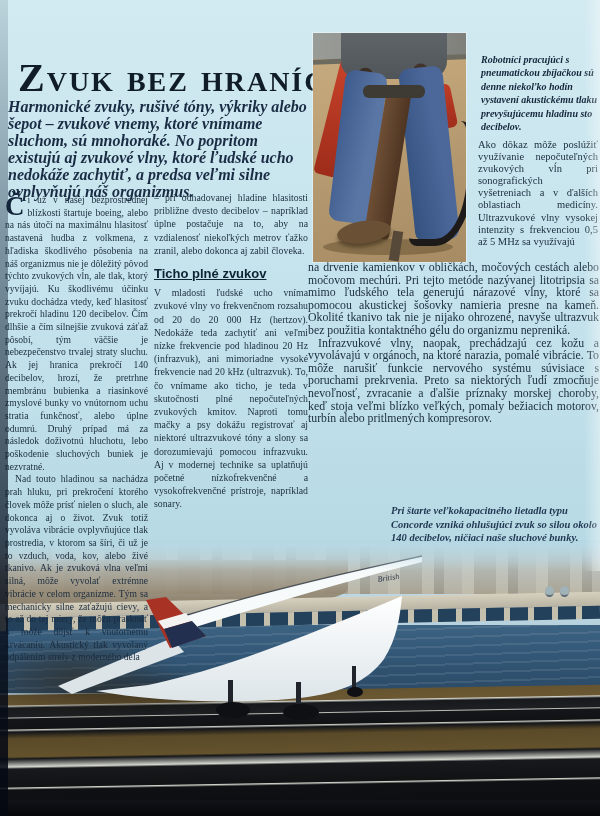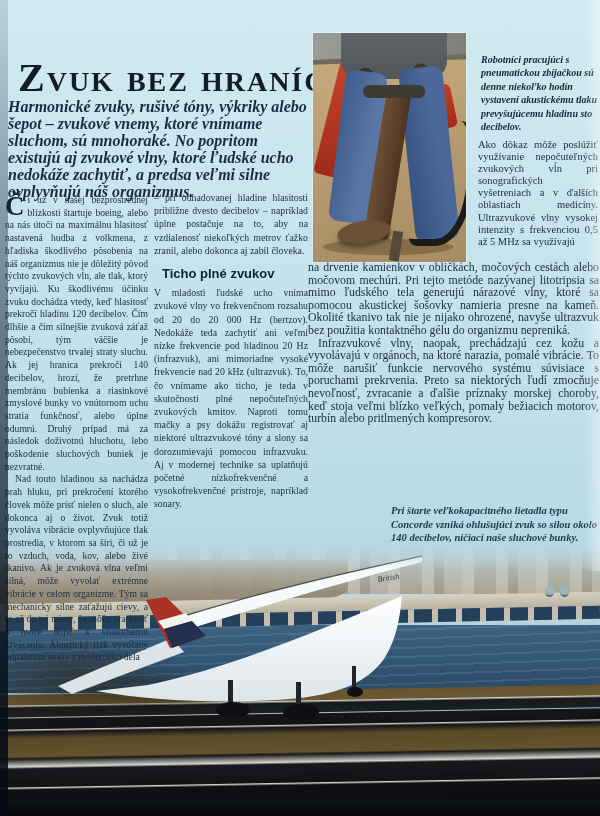--- a/index.html
+++ b/index.html
@@ -13,21 +13,21 @@
     font-weight:700;font-size:40px;letter-spacing:2px;color:#101c28;white-space:nowrap;}
   .lede{position:absolute;left:8px;top:98px;width:302px;margin:0;
     font-style:italic;font-weight:700;font-size:16px;line-height:17px;color:#1a2c44;}
   .body{text-align:justify;hyphens:auto;-webkit-hyphens:auto;}
   .body p{margin:0;}
   .body p.indent{text-indent:10px;}
   .col1{position:absolute;left:5px;top:194px;width:143px;font-size:9.6px;line-height:12.7px;}
   .dropcap{float:left;font-size:27px;line-height:23px;font-weight:700;margin:1px 3px 0 0;color:#13243a;}
   .col2{position:absolute;left:154px;top:191px;width:154px;font-size:9.8px;line-height:13.2px;}
   .col2 h2{font-family:"Liberation Sans",sans-serif;font-weight:700;font-size:13px;
-    margin:10px 8px 6px;color:#0d2335;text-align:left;}
+    margin:10px 0 6px;color:#0d2335;text-align:left;text-decoration:underline;}
   .cap1{position:absolute;left:481px;top:53px;width:117px;font-style:italic;font-weight:600;
     font-size:10px;line-height:13.4px;color:#13263b;}
   .col3a{position:absolute;left:478px;top:139px;width:120px;font-size:10.5px;line-height:12.1px;}
   .col3b{position:absolute;left:308px;top:261px;width:291px;font-size:11.8px;line-height:12.6px;}
   .cap2{position:absolute;left:391px;top:504px;width:208px;font-style:italic;font-weight:600;
     font-size:10.5px;line-height:13.5px;color:#1f3550;}
 
   
   .worker{position:absolute;left:313px;top:33px;width:153px;height:229px;overflow:hidden;z-index:5;
     background:linear-gradient(165deg,#c9ad82 0%,#c0a478 30%,#b3976e 60%,#a78b63 100%);

